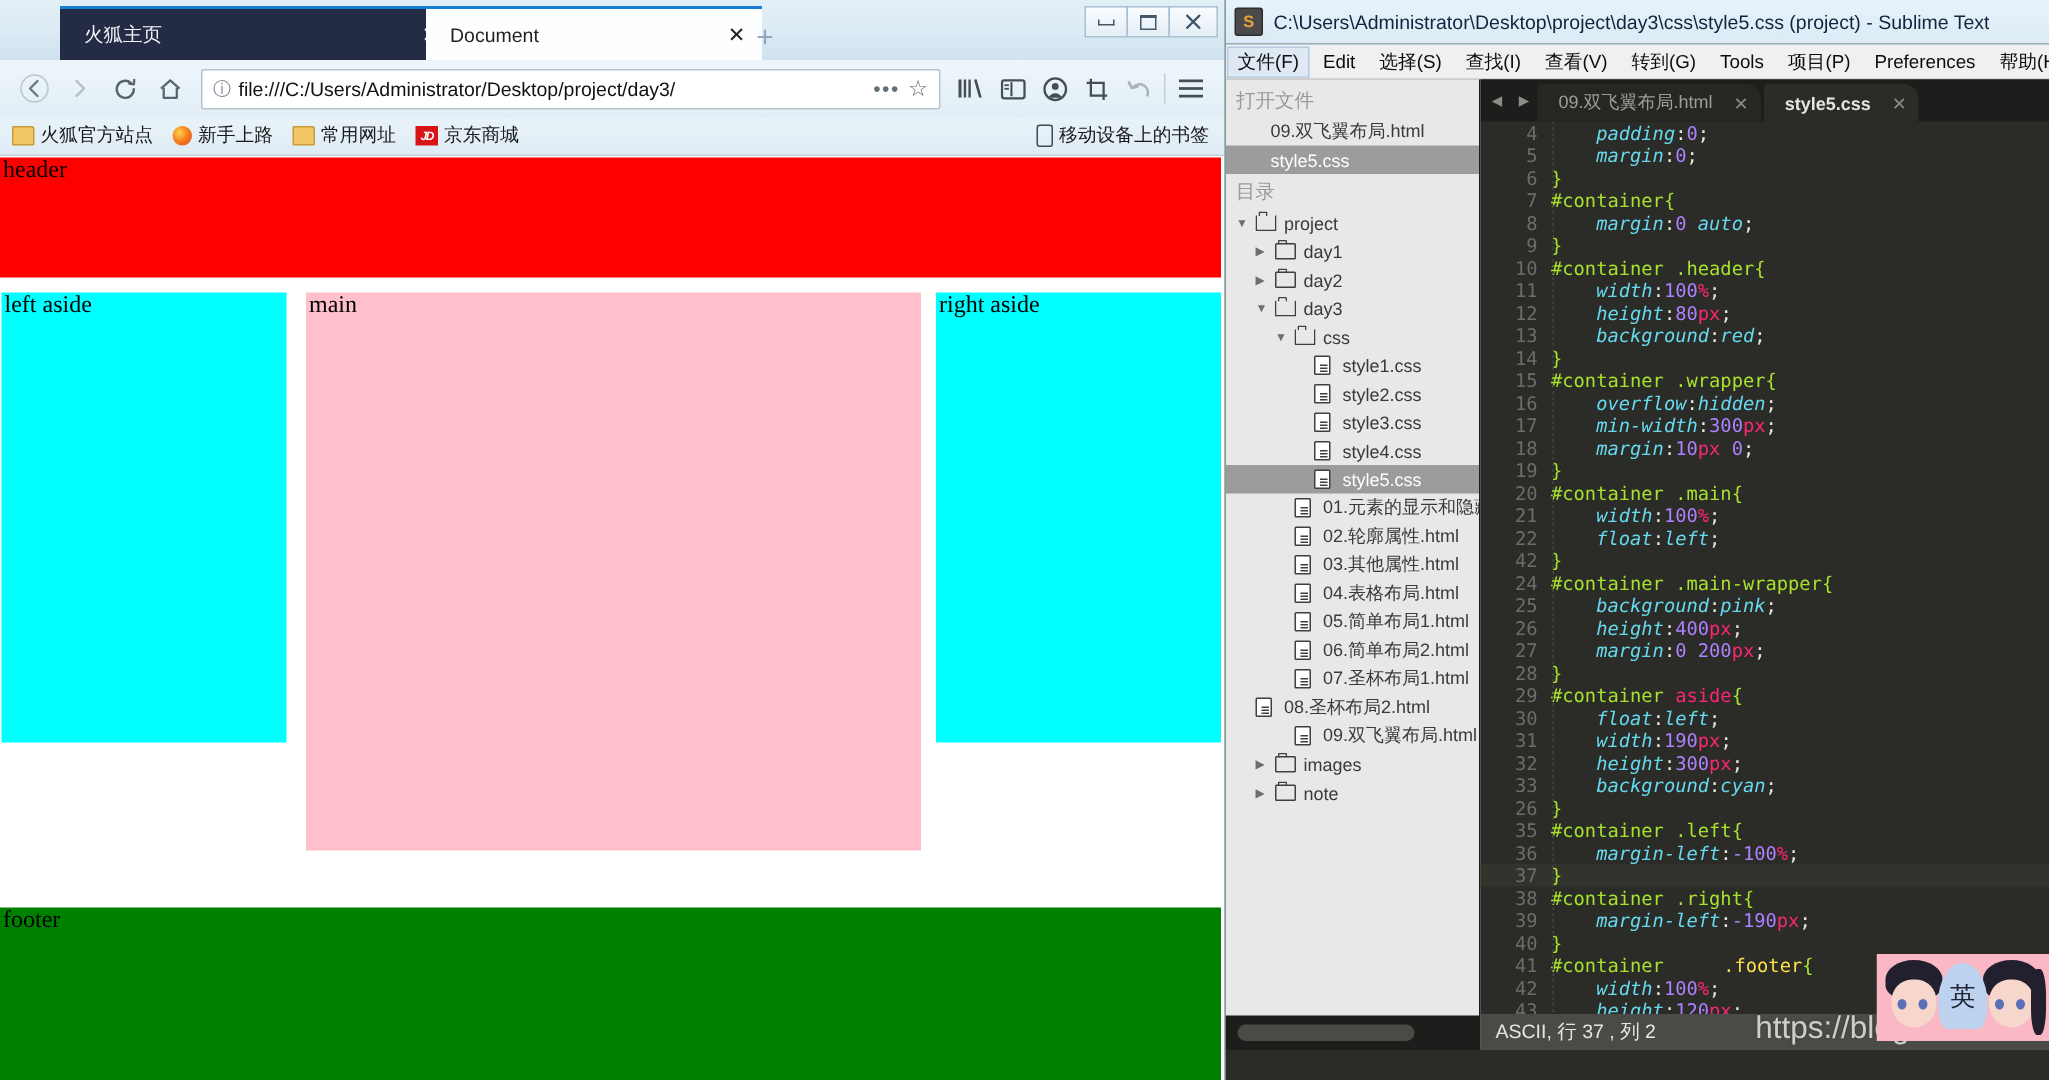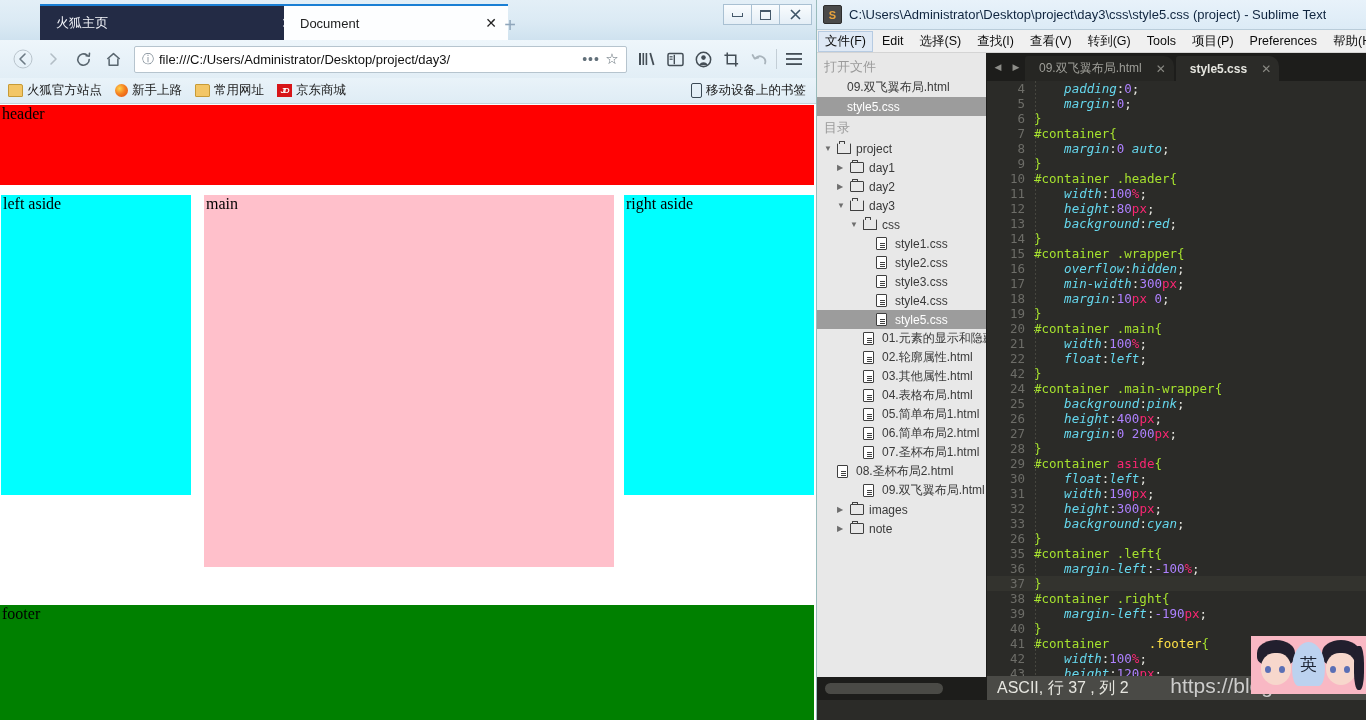--- a/index.html
+++ b/index.html
@@ -132,21 +132,21 @@
   .st-tab .tc{margin-left:14px;color:#8a8a84;font-size:12px;}
 
   .st-code{flex:1;position:relative;overflow:hidden;
     font-family:"DejaVu Sans Mono","Liberation Mono",monospace;font-size:12.5px;}
   .code-line{height:15px;display:flex;align-items:center;white-space:pre;}
   .code-line.cur{background:#33332e;}
   .ln{width:38px;flex:none;text-align:right;padding-right:9px;color:#6d6d68;}
   .ctext{white-space:pre;}
   .st-gutterline{position:absolute;left:48px;top:0;bottom:0;width:1px;
     background:repeating-linear-gradient(to bottom,#46463f 0 2px,transparent 2px 4px);}
-  .st-statusbar{height:24px;background:#4a4a46;color:#e6e6e0;font-size:16px;
+  .st-statusbar{height:24px;background:#4a4a46;color:#e6e6e0;font-size:13px;
     display:flex;align-items:center;padding-left:10px;font-family:"Liberation Sans",sans-serif;}
 
   
   .watermark{position:absolute;right:2px;bottom:22px;font-size:21px;color:#ffffff;
     opacity:.72;font-family:"Liberation Sans",sans-serif;white-space:nowrap;
     text-shadow:0 0 2px rgba(0,0,0,.35);pointer-events:none;}
   
   .ime{position:absolute;right:0;bottom:26px;width:115px;height:58px;overflow:hidden;}
   .ime-bg{position:absolute;inset:0;background:#f9b8c4;}
   .ime-heart{position:absolute;left:41px;top:6px;width:33px;height:44px;

